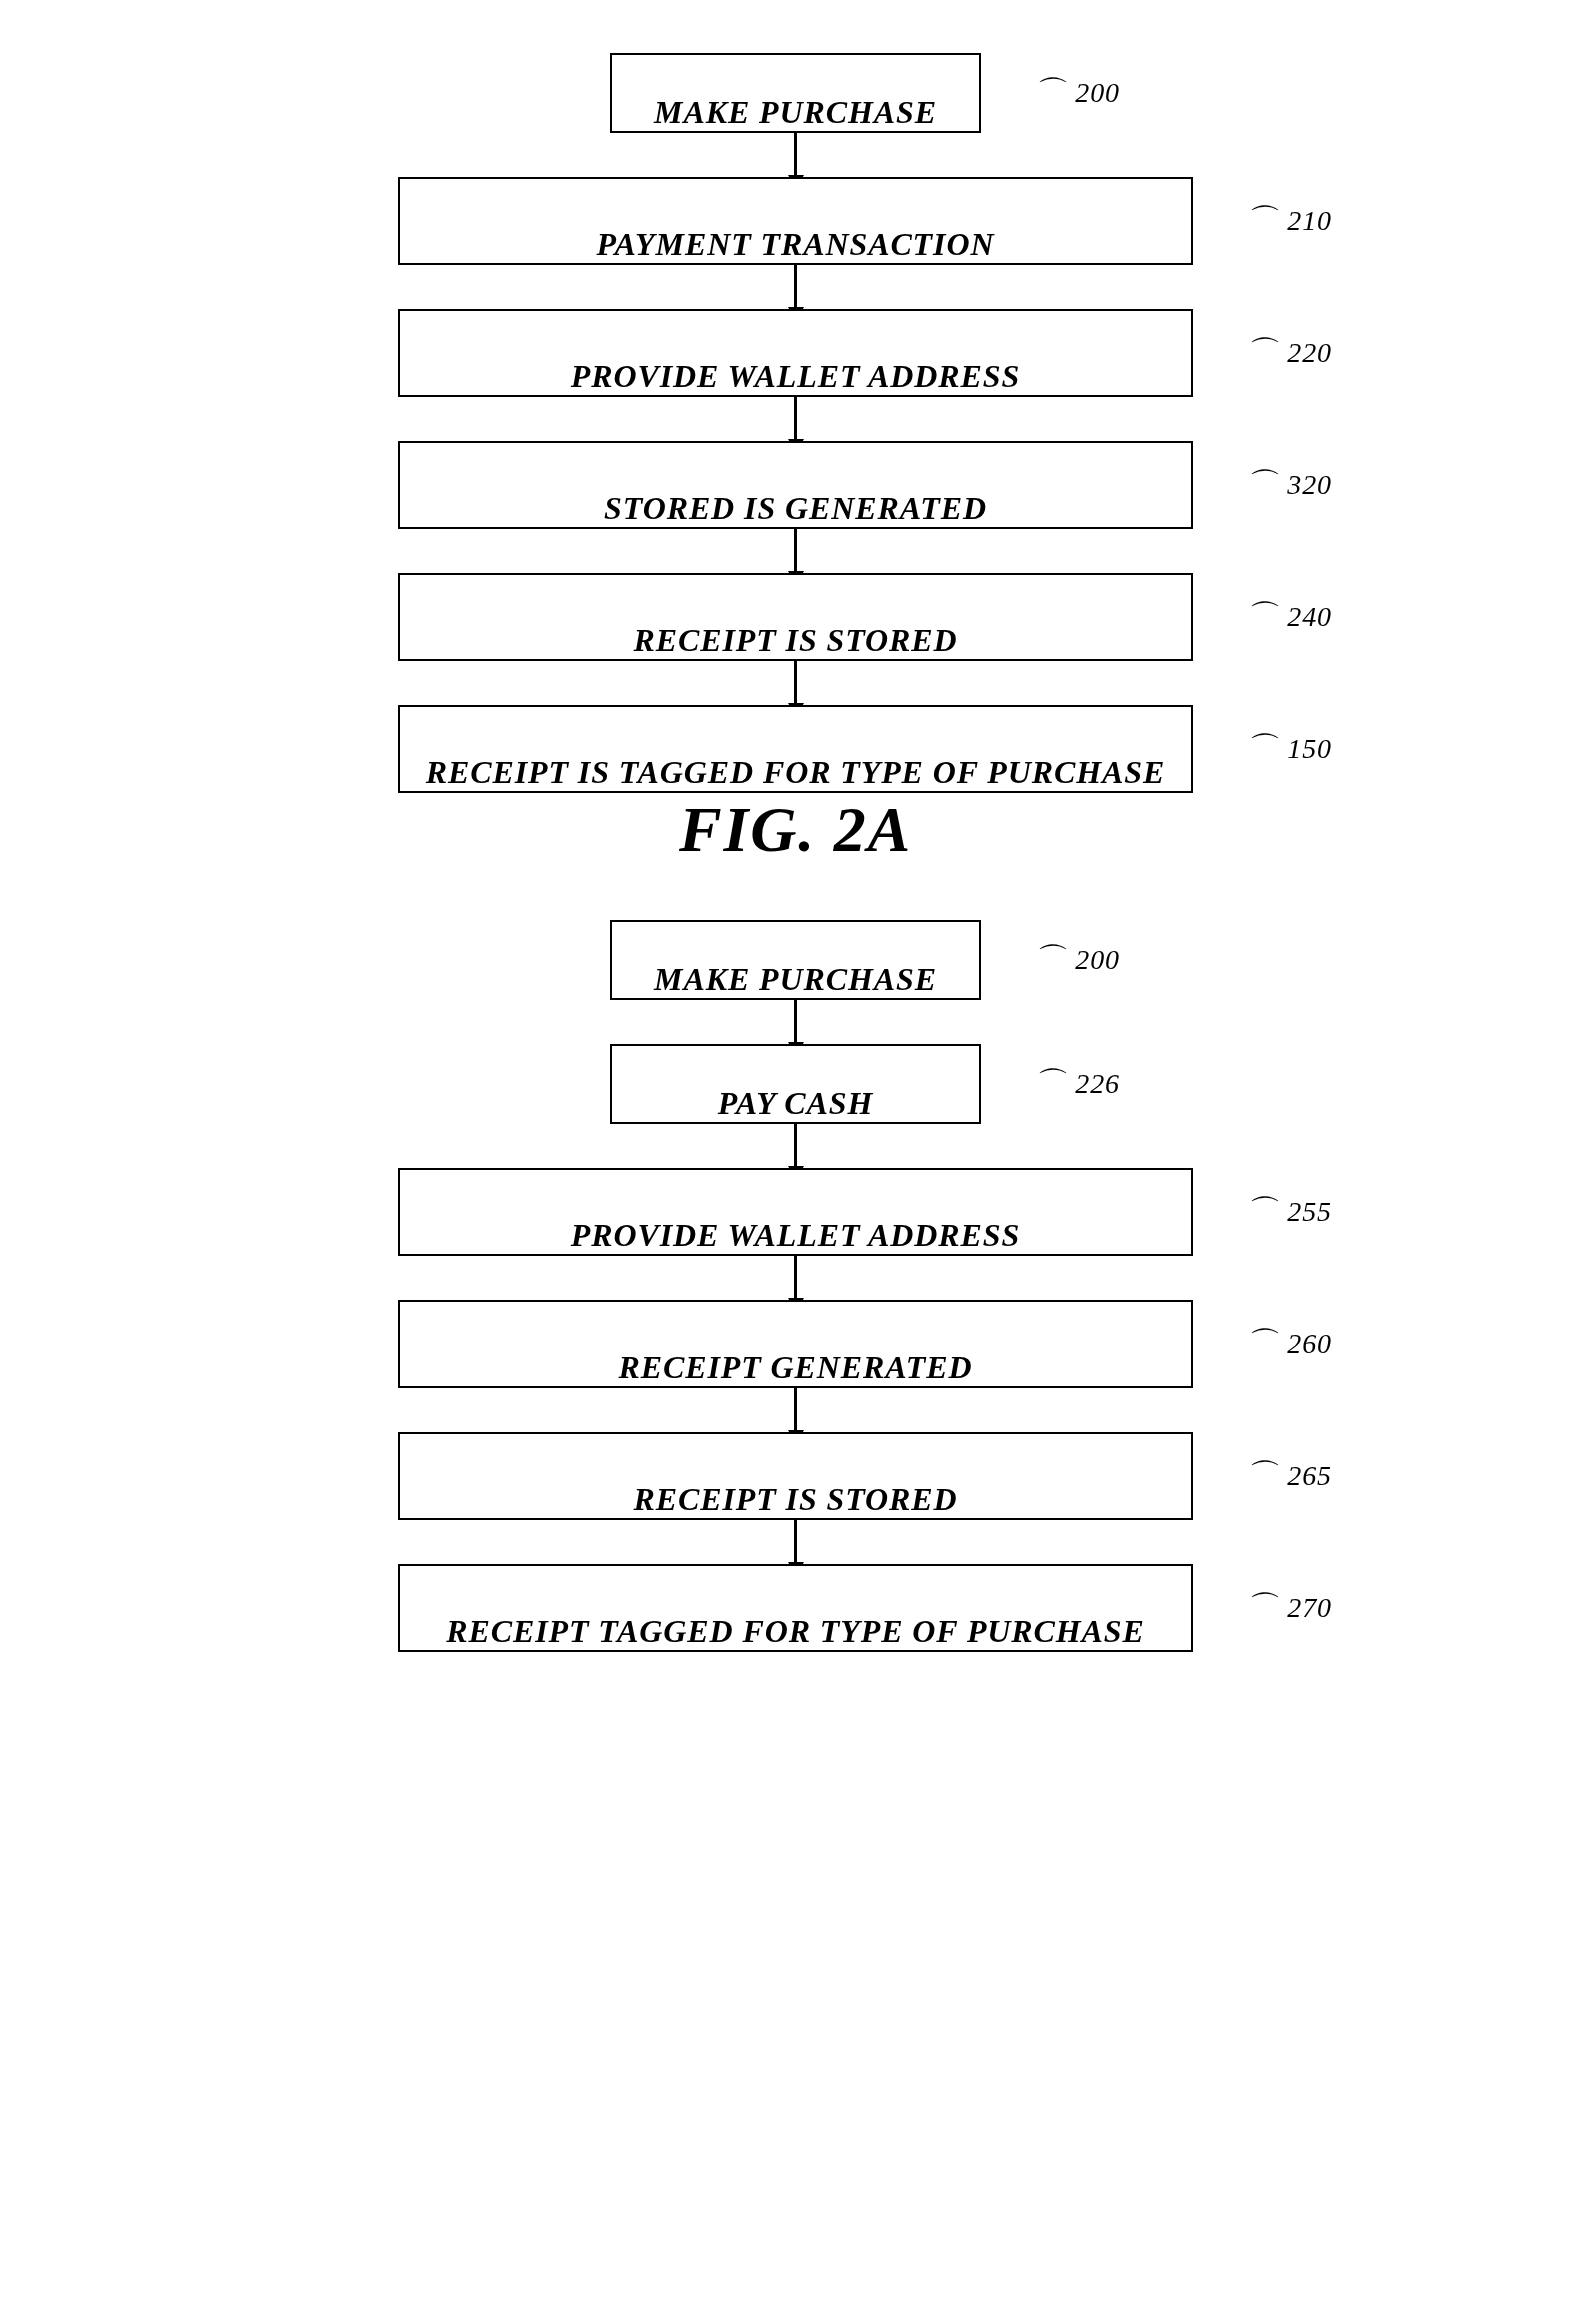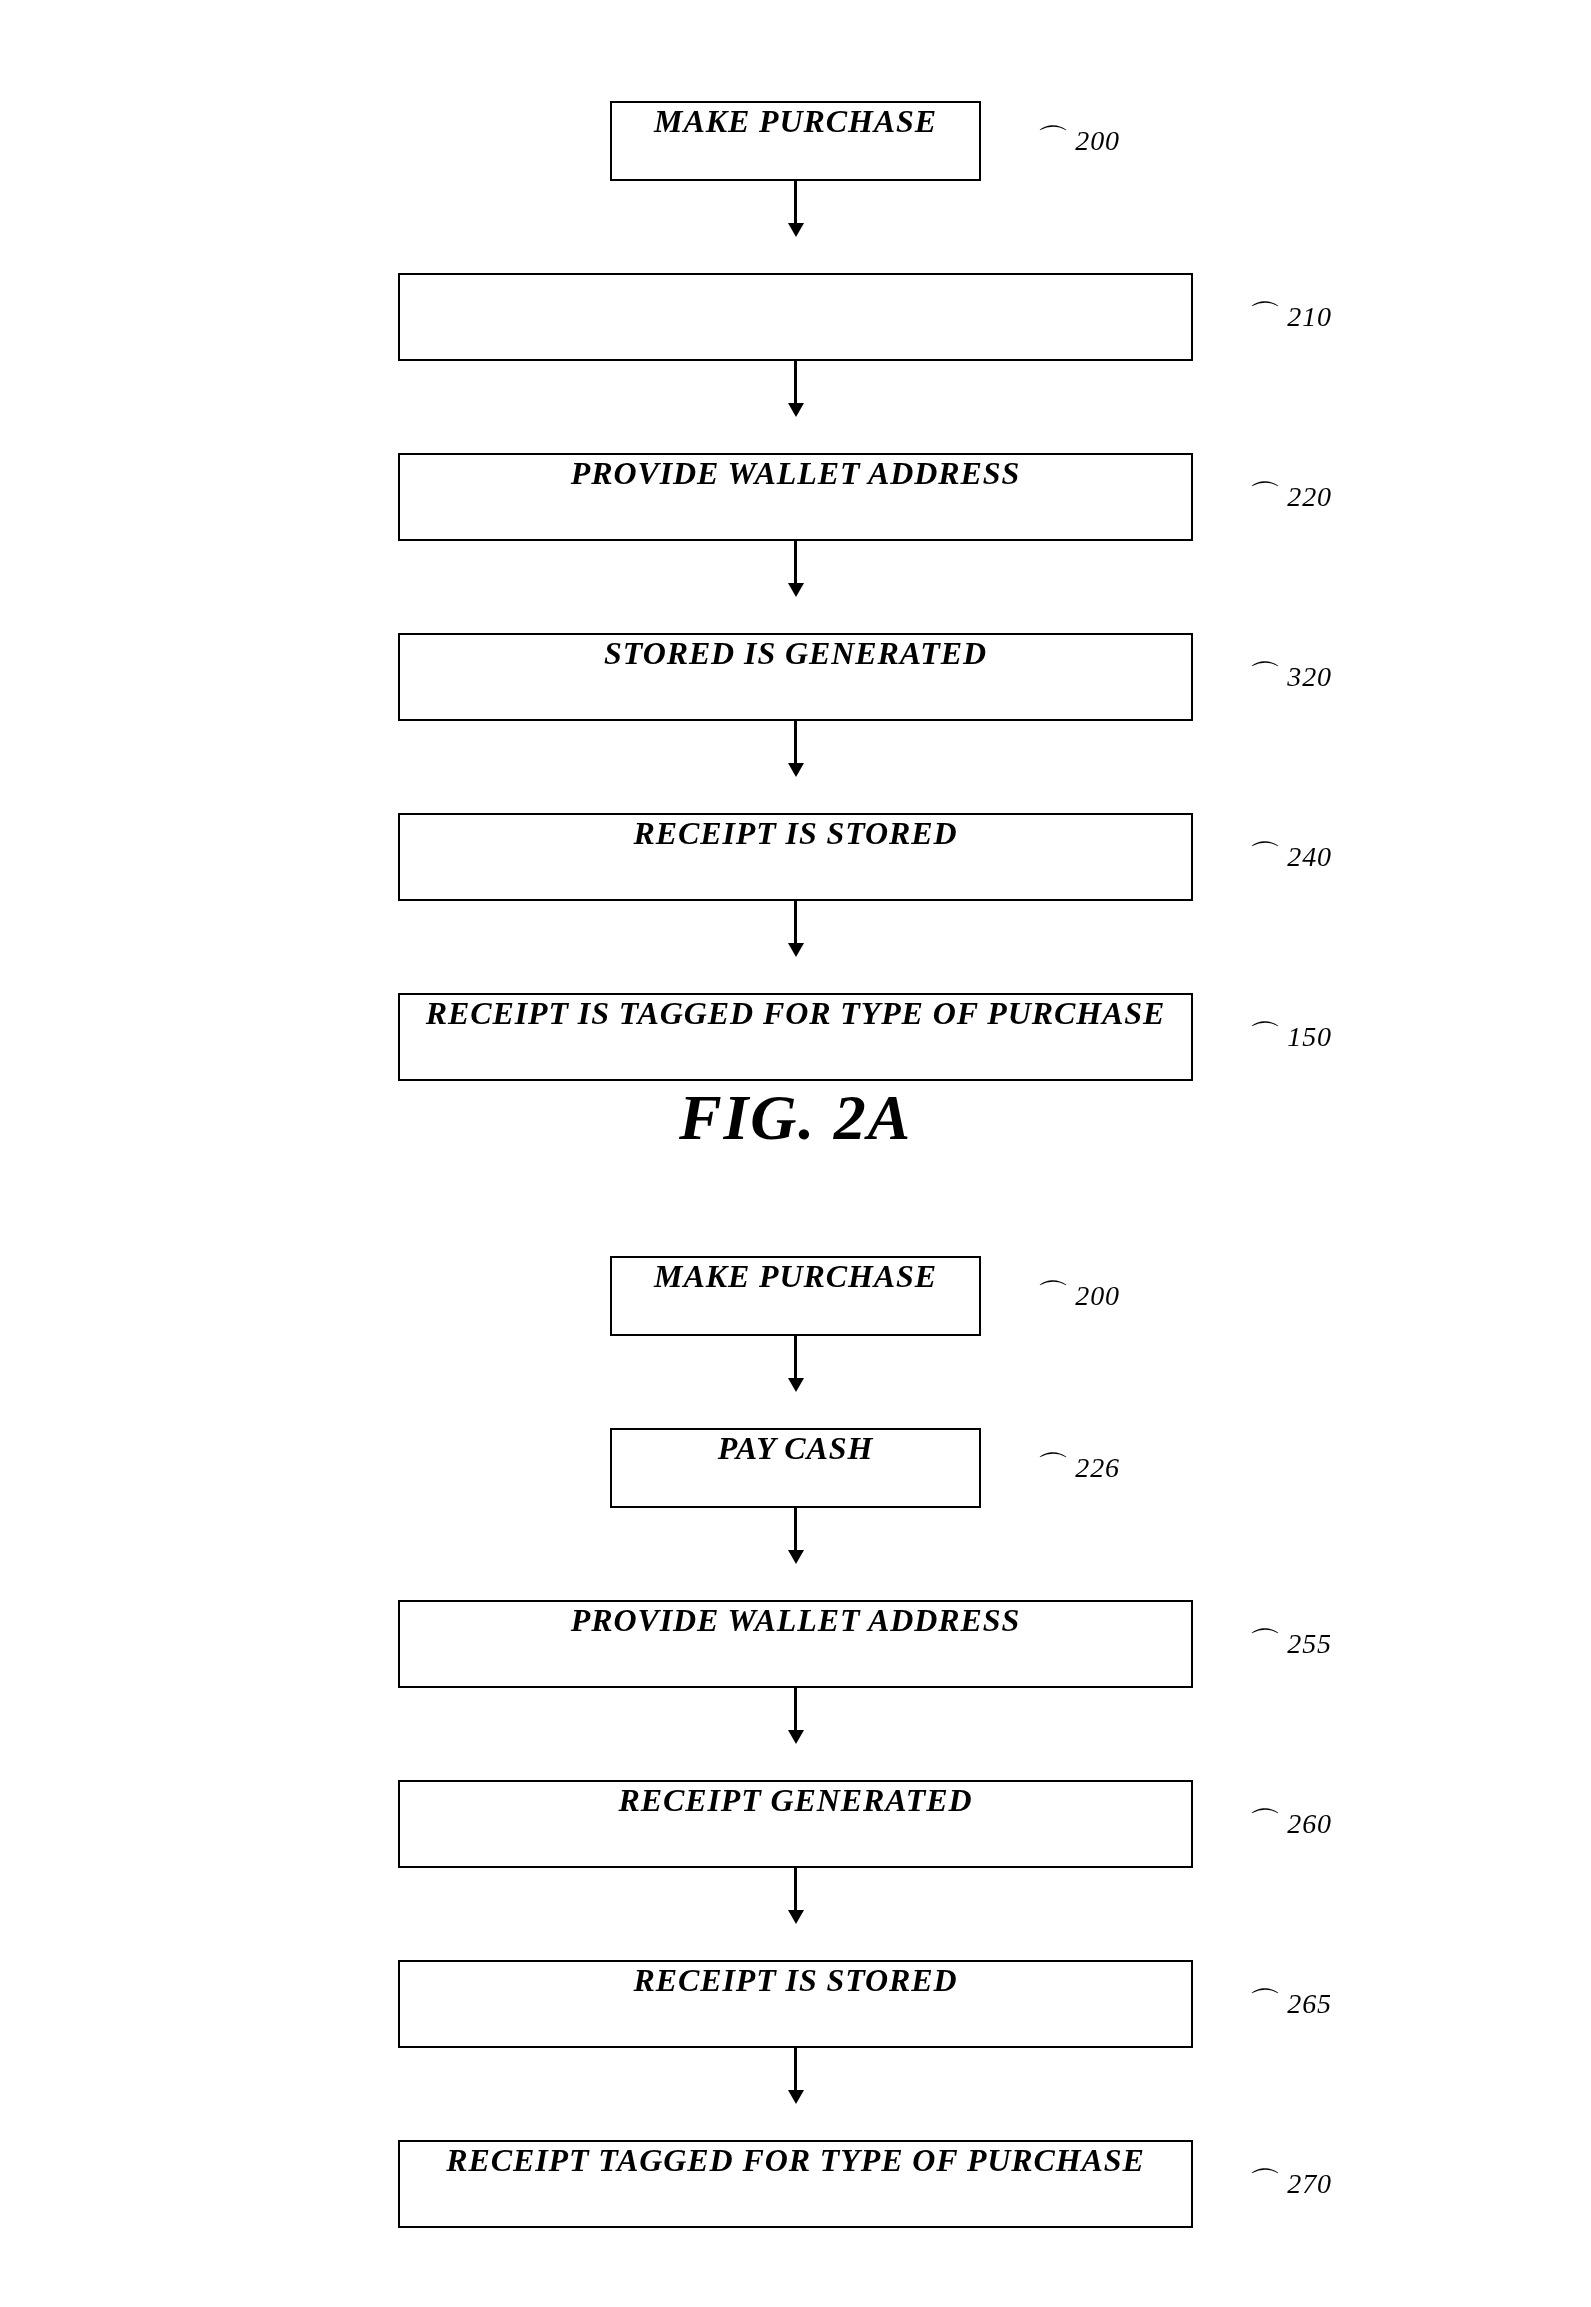--- a/index.html
+++ b/index.html
@@ -26,29 +26,28 @@
       display: flex;
       flex-direction: column;
       align-items: center;
       width: 100%;
     }
 
     
     .box {
       border: 2.7px solid #000;
       display: flex;
-      align-items: flex-start;
+      align-items: flex-end;
       justify-content: center;
       font-style: italic;
       font-weight: bold;
       font-size: 32px;
       letter-spacing: 0.9px;
       position: relative;
       background: #fff;
-      margin-top: 48px;
     }
 
     .box-small {
       width: 371px;
       height: 80px;
     }
 
     .box-wide {
       width: 795px;
       height: 88px;
@@ -122,20 +121,21 @@
           <span class="squiggle">⌒</span>
           <span>200</span>
         </div>
       </div>
     </div>
 
     <div class="arrow-down"></div>
 
     <div class="row-with-ref">
       <div class="box box-wide">
+        <span>PAYMENT TRANSACTION</span>
         <div class="ref-label">
           <span class="squiggle">⌒</span>
           <span>210</span>
         </div>
       </div>
     </div>
 
     <div class="arrow-down"></div>
 
     <div class="row-with-ref">

